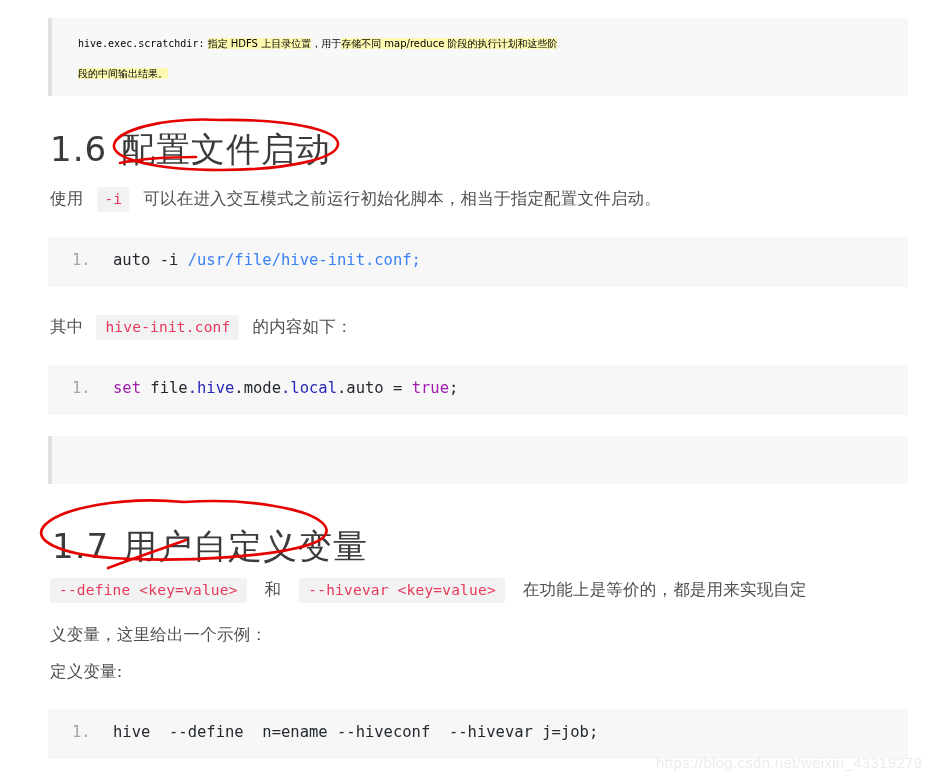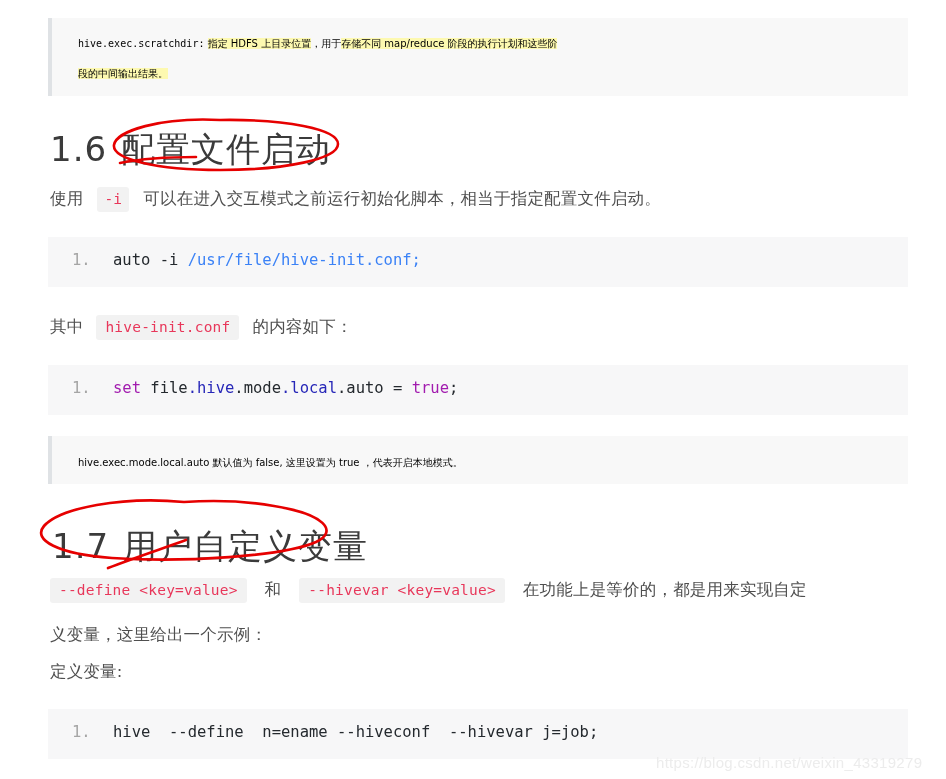--- a/index.html
+++ b/index.html
@@ -160,21 +160,20 @@
 
   <div class="para cn" style="left:50px; top:310px;"><span>其中</span><span style="display:inline-block;width:13px"></span><span class="inline-code">hive-init.conf</span><span style="display:inline-block;width:13px"></span><span>的内容如下：</span></div>
 
   <div class="codeblock" style="left:48px; top:365px; width:860px; height:50px;">
   </div>
   <span class="ln" style="left:72px; top:379px;">1.</span>
   <span class="code-line" style="left:113px; top:379px;"><span class="tok-kw">set</span><span class="tok-dark"> file</span><span class="tok-blue">.hive</span><span class="tok-dark">.mode</span><span class="tok-blue">.local</span><span class="tok-dark">.auto</span><span class="tok-dark"> = </span><span class="tok-kw">true</span><span class="tok-dark">;</span></span>
 
   <div class="blockquote" style="left:48px; top:436px; width:860px; height:48px;">
   </div>
-  <div class="bq-text cn" style="left:78px; top:448px;">hive.exec.mode.local.auto 默认值为 false, 这里设置为 true ，代表开启本地模式。</div>
 
   <div class="heading" style="left:52px; top:517px;margin-top:7px;"><span>1.7</span><span style="display:inline-block;width:14px"></span><span class="cn">用户自定义变量</span></div>
 
   <svg class="annot" style="left:34px; top:496px;" width="310" height="75" viewBox="0 0 310 75">
     <path d="M 150 6 C 88 0, 26 12, 10 30 C -2 44, 24 58, 78 62
              C 150 67, 250 60, 282 46 C 305 35, 290 18, 240 10
              C 212 5, 180 4, 150 6 Z" fill="none" stroke="#e60000" stroke-width="2.7" stroke-linecap="round"></path>
     <path d="M 74 72 C 100 62, 130 52, 152 44" fill="none" stroke="#e60000" stroke-width="2.7" stroke-linecap="round"></path>
   </svg>
 

